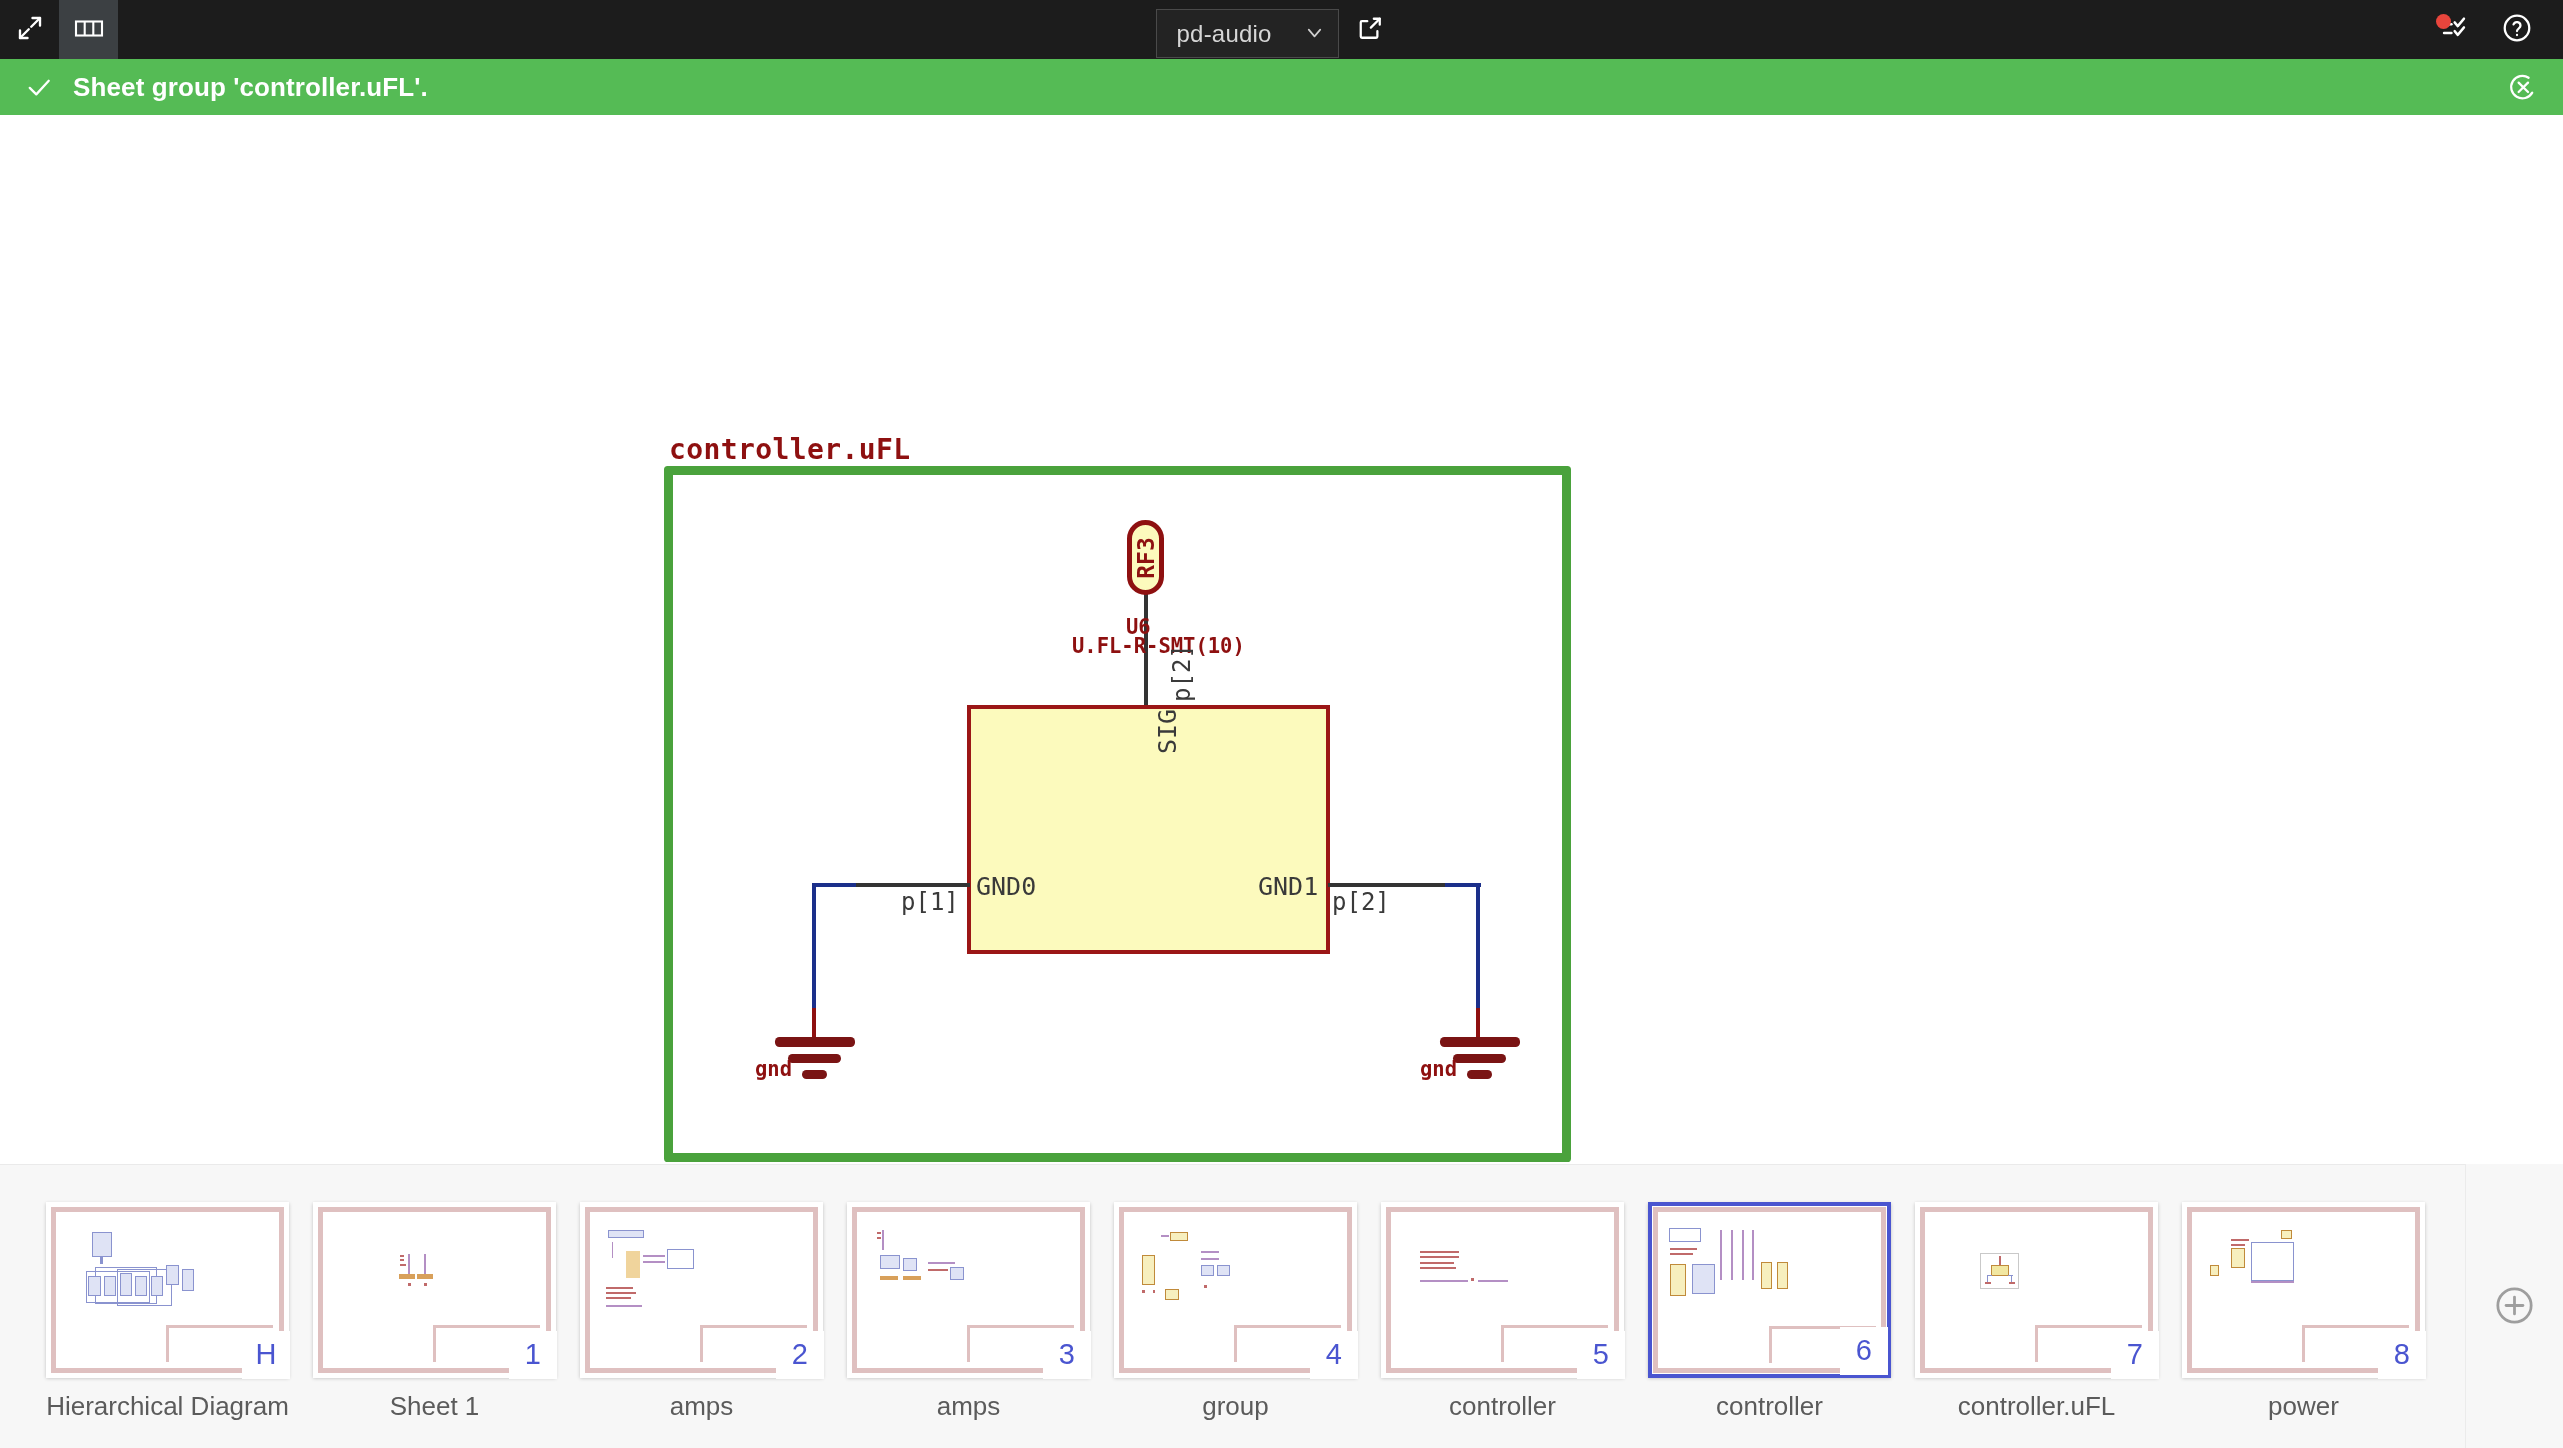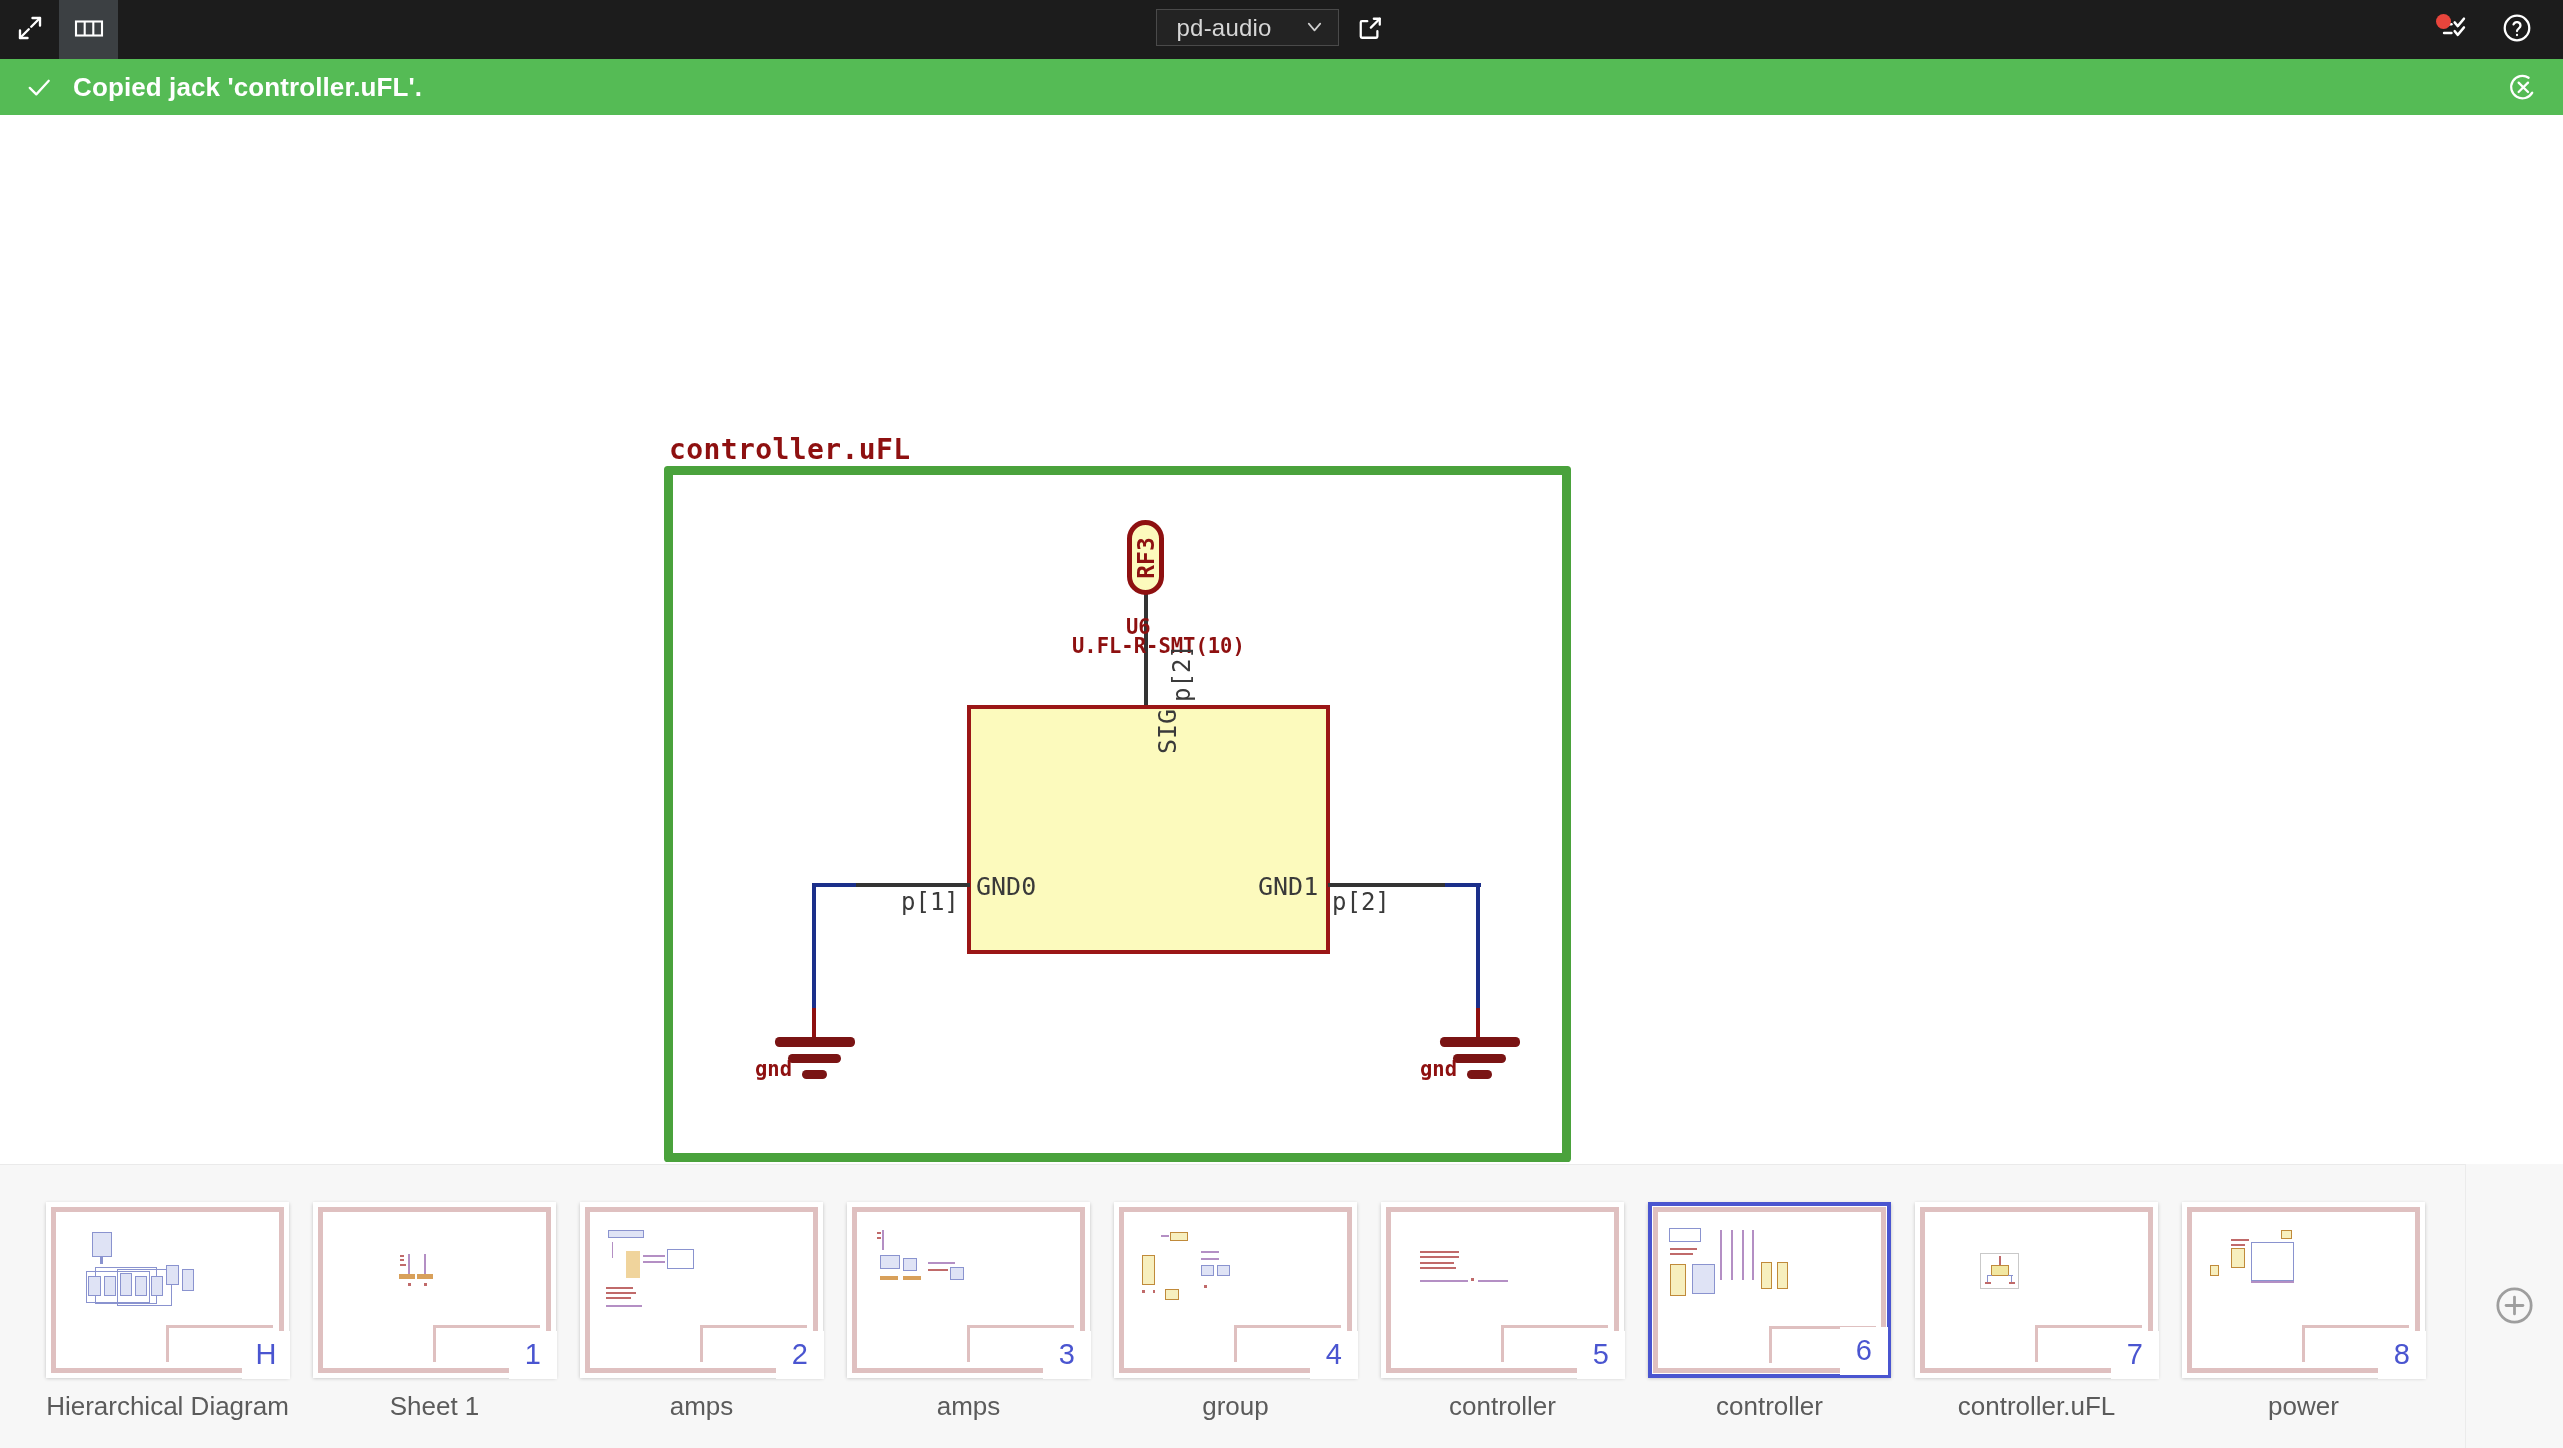--- a/index.html
+++ b/index.html
@@ -19,21 +19,21 @@
   }
   .tb-btn {
     width: 59px; height: 59px;
     display: flex; align-items: center; justify-content: center;
     cursor: pointer;
   }
   .tb-btn.active { background: #3c4043; }
   .tb-spacer { flex: 1 1 auto; }
 
   .proj-select {
-    height: 37px; margin: 9px 0 0 0;
+    height: 49px; margin: 9px 0 0 0;
     border: 0.9px solid #4a4a4a;
     background: #232323;
     display: flex; align-items: center;
     padding: 0 12.5px 0 19.6px;
     gap: 31px;
     cursor: pointer;
   }
   .proj-select .label {
     color: #d6d6d6; font-size: 24px; letter-spacing: 0.2px;
     font-family: "Liberation Sans", sans-serif;
@@ -291,21 +291,21 @@
     </div>
   </div>
 </div>
 
 <div class="toast">
   <span class="check">
     <svg width="28.5" height="28.5" viewBox="0 0 24 24" fill="none" stroke="#ffffff" stroke-width="1.9" stroke-linecap="round" stroke-linejoin="round">
       <polyline points="4,12.5 9.5,18 20,6.5"></polyline>
     </svg>
   </span>
-  <span class="msg">Copied jack 'controller.uFL'.</span>
+  <span class="msg">Sheet group 'controller.uFL'.</span>
   <span class="close">
     <svg width="30" height="30" viewBox="0 0 24 24" fill="none" stroke="#ffffff" stroke-width="1.8" stroke-linecap="round">
       <path d="M16.5 4.6A9 9 0 1 0 19.4 16.5"></path>
       <line x1="8.5" y1="8.5" x2="16" y2="16"></line>
       <line x1="16" y1="8.5" x2="8.5" y2="16"></line>
     </svg>
   </span>
 </div>
 
 <div class="canvas">

